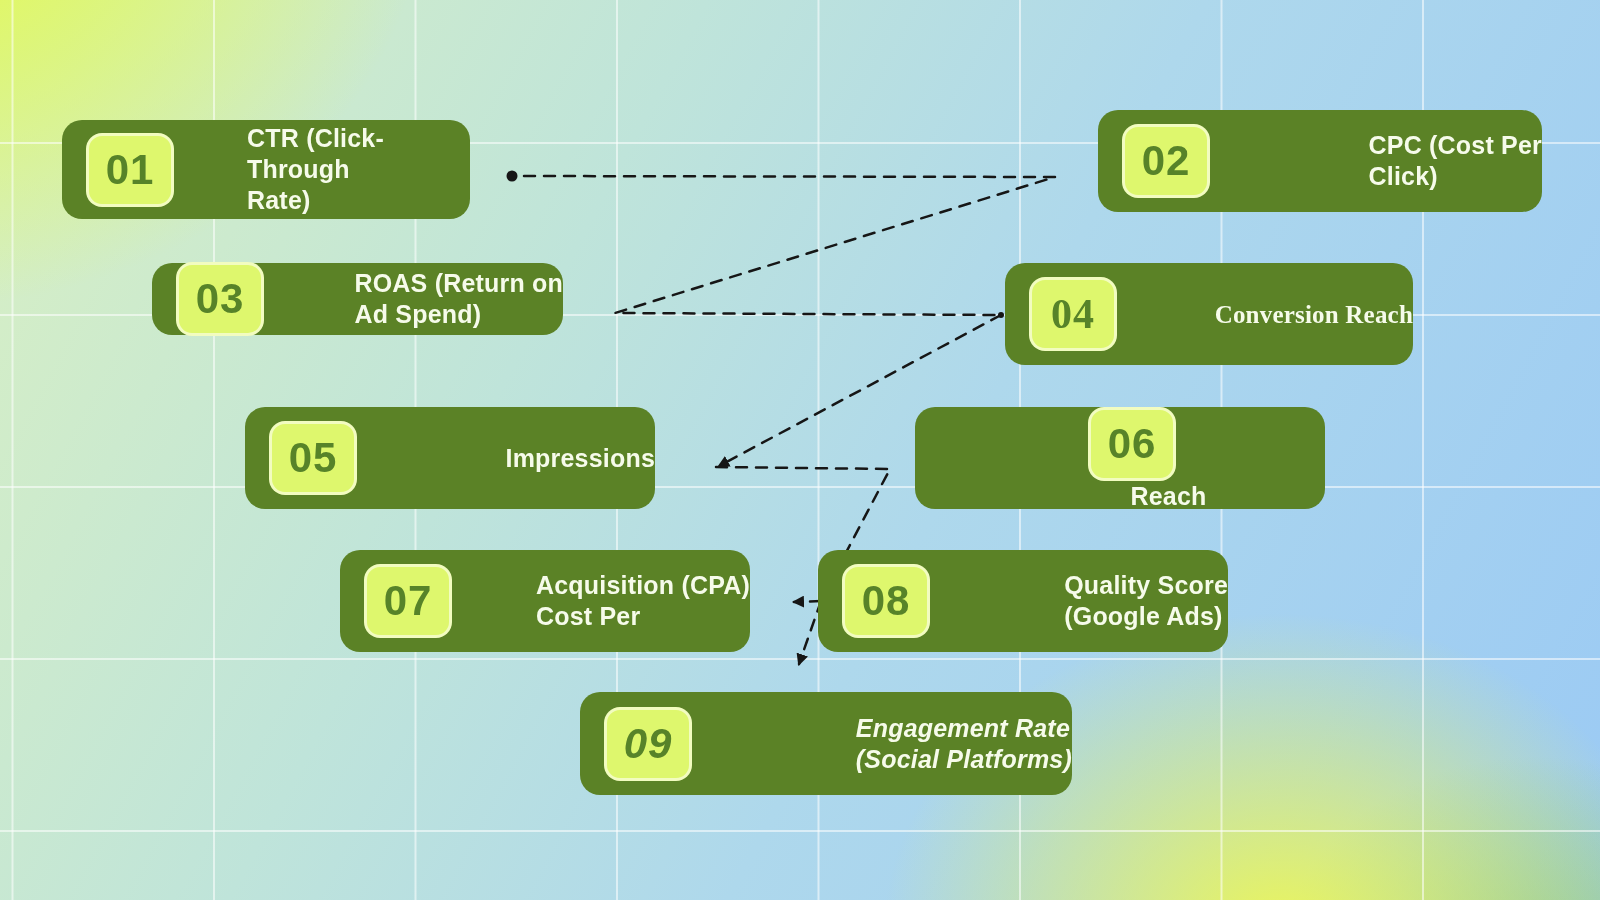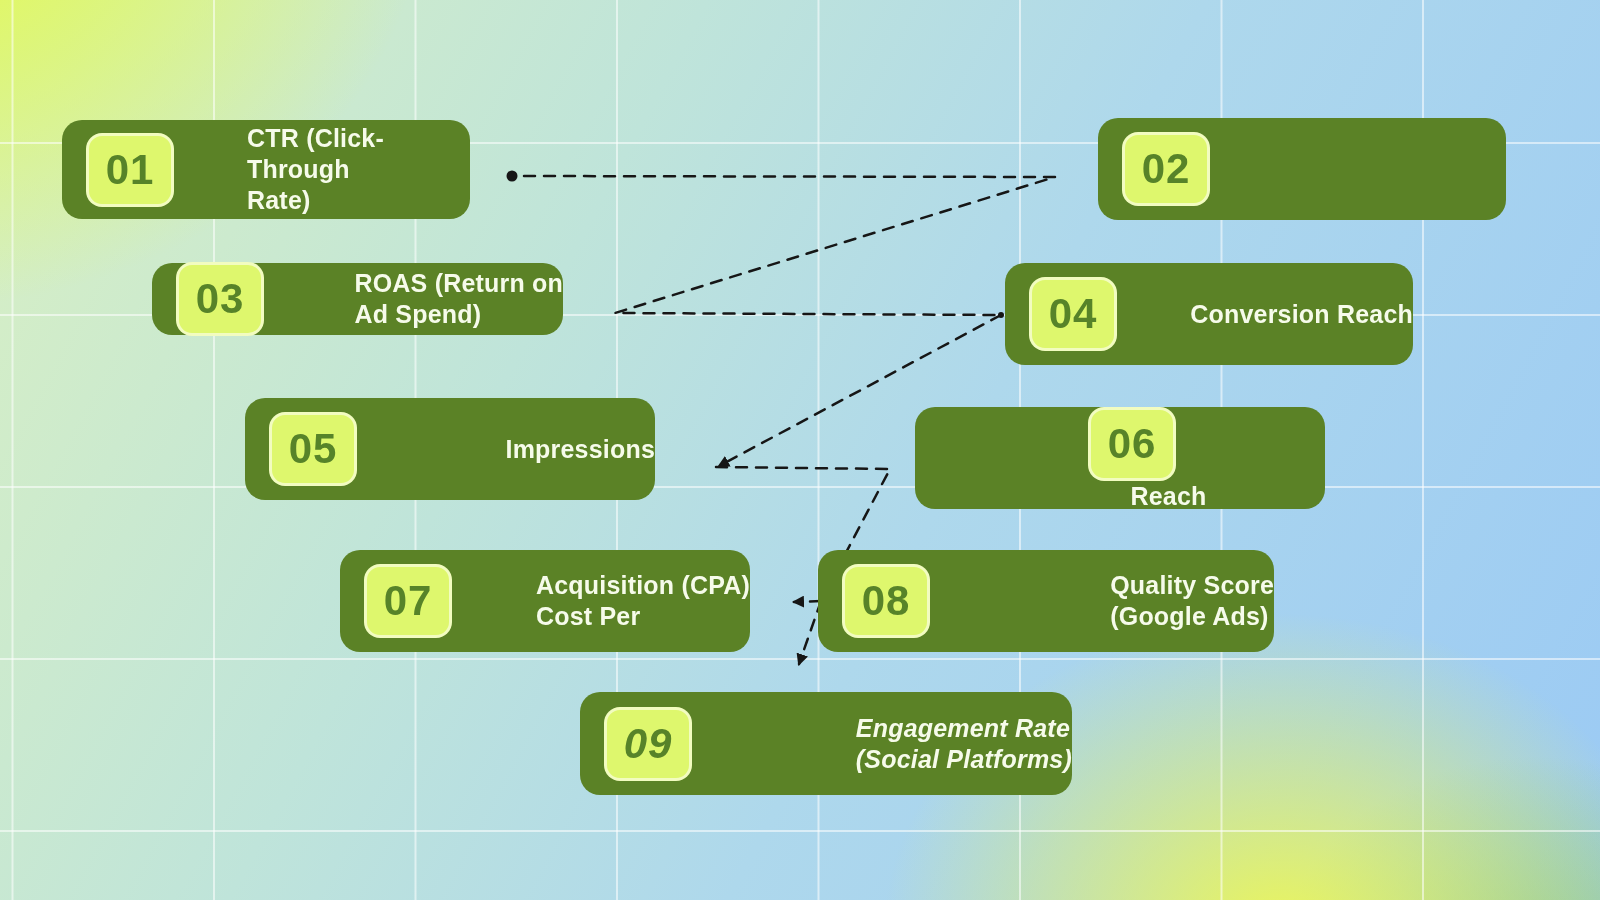--- a/index.html
+++ b/index.html
@@ -57,27 +57,27 @@
   }
   .label{
     margin-left:25px;
     font-weight:700;font-size:25px;line-height:31px;
     color:var(--label-text,#f6fbea);
     letter-spacing:0.2px;
   }
   .label .ln{display:block;margin-left:48px;}
   .label .ln:empty{display:none;}
   .c1{left:62px;  top:120px; width:408px;height:99px;}
-  .c2{left:1098px;top:118px; width:408px;height:102px;}
+  .c2{left:1098px;top:110px; width:444px;height:102px;}
   .c3{left:152px; top:263px; width:411px;height:72px;}
-  .c4{left:1005px;top:263px; width:408px;height:102px;}
-  .c5{left:245px; top:398px; width:410px;height:102px;}
+  .c4{left:1005px;top:263px; width:408px;height:102px;font-family:Liberation Serif, serif;}
+  .c5{left:245px; top:407px; width:410px;height:102px;}
   .c6{left:915px; top:407px; width:410px;height:102px;flex-direction:column;}
   .c7{left:340px; top:550px; width:410px;height:102px;}
-  .c8{left:818px; top:550px; width:456px;height:102px;}
+  .c8{left:818px; top:550px; width:410px;height:102px;}
   .c9{left:580px; top:692px; width:492px;height:103px;font-style:italic;}
 </style>
 </head>
 <body>
 
 <div class="stage" style="--card-bg: #5b8226; --badge-bg: #def76d; --badge-text: #578329; --label-text: #f6fbea; --connector: #161616;">
   <div class="grid"></div>
 
   <svg class="connectors" viewBox="0 0 1600 900" aria-hidden="true">
     <defs>
@@ -101,20 +101,24 @@
     <div class="label">
       <span class="ln">CTR (Click-Through</span>
       <span class="ln">Rate)</span>
     </div>
   </div>
 
   <div class="card c2">
     <div class="badge">
         <span>02</span>
       </div>
+    <div class="label">
+      <span class="ln">CPC (Cost Per</span>
+      <span class="ln">Click)</span>
+    </div>
   </div>
 
   <div class="card c3">
     <div class="badge">
         <span>03</span>
       </div>
     <div class="label">
       <span class="ln">ROAS (Return on</span>
       <span class="ln">Ad Spend)</span>
     </div>

